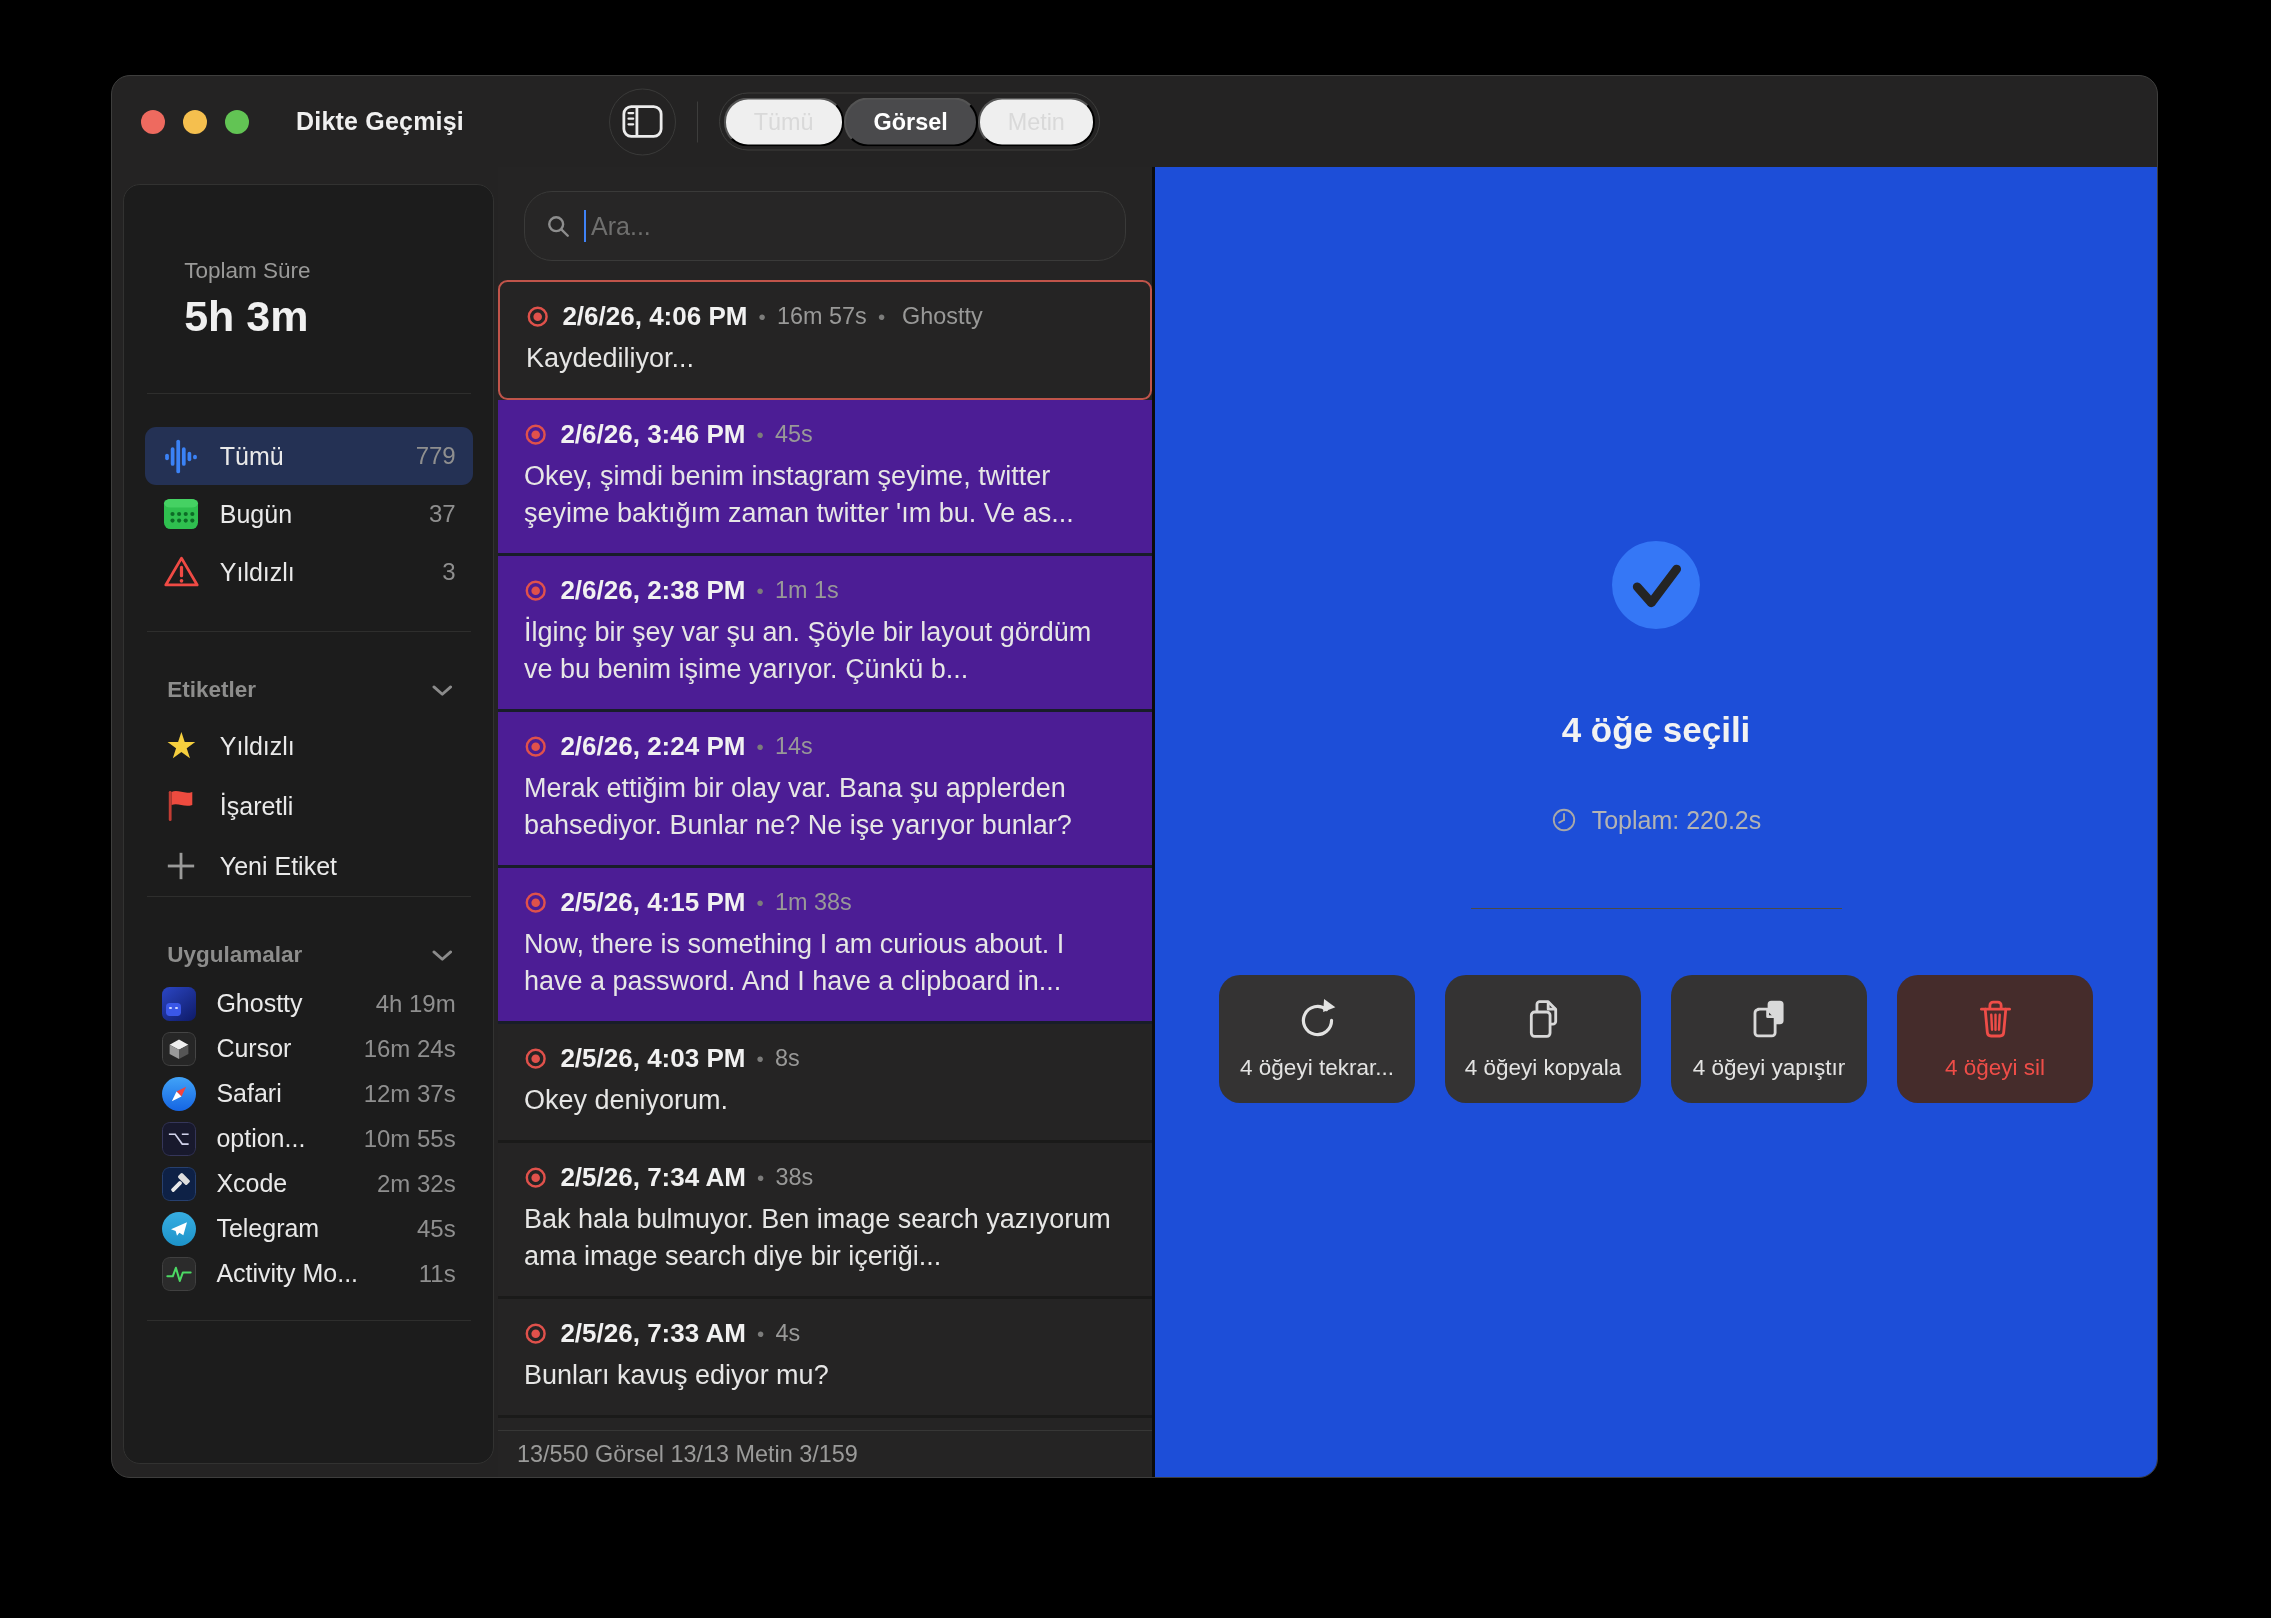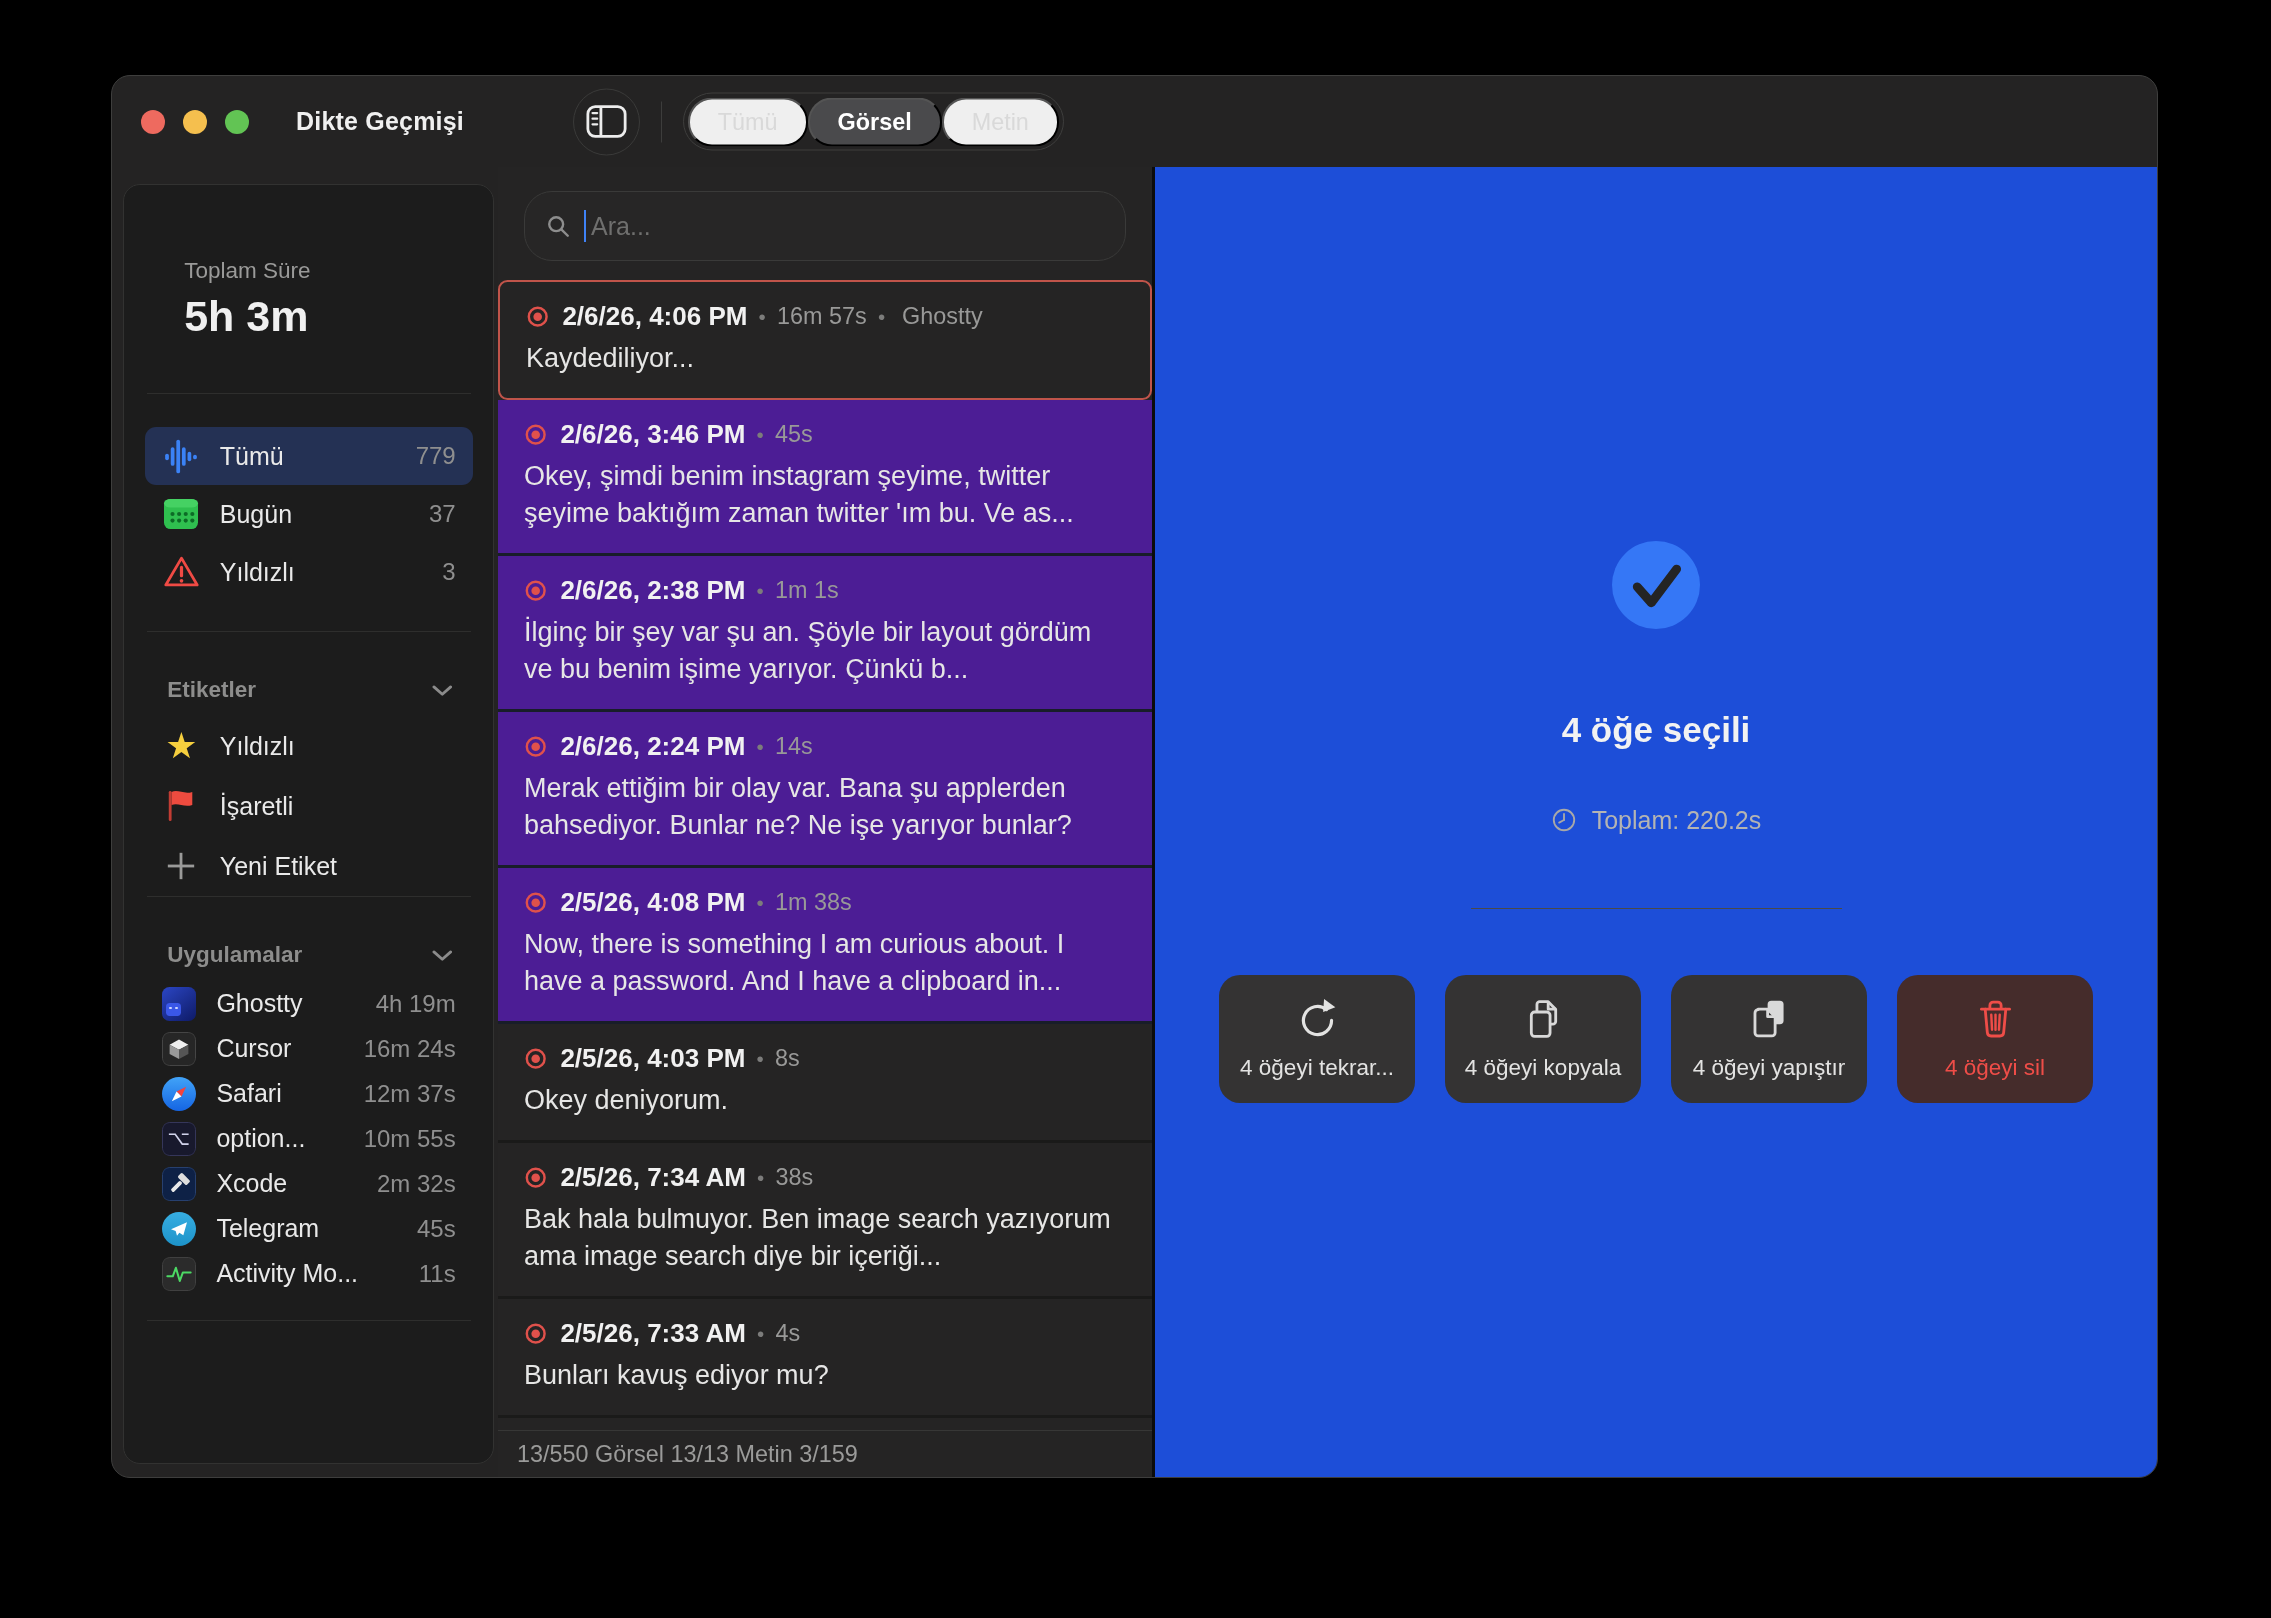--- a/index.html
+++ b/index.html
@@ -13,21 +13,21 @@
 
   
   .titlebar { height:91px; flex:0 0 auto; display:flex; align-items:center;
               padding-left:29px; position:relative; }
   .lights { display:flex; gap:18px; }
   .light { width:24px; height:24px; border-radius:50%; border:none; }
   .light.red { background:#ee6a5f; }
   .light.yellow { background:#f5bf4e; }
   .light.green { background:#62c454; }
   .win-title { margin-left:47px; font-size:25px; font-weight:bold; color:#f0f0f0; letter-spacing:0.2px; }
-  .toolbar-group { position:absolute; left:461px; top:50%; transform:translateY(-50%);
+  .toolbar-group { position:absolute; left:497px; top:50%; transform:translateY(-50%);
                    display:flex; align-items:center; }
   .toggle-btn { width:67px; height:67px; border-radius:50%; border:1.9px solid #3a3a39;
                 background:transparent; display:flex; align-items:center; justify-content:center; }
   .mini-divider { width:1.9px; height:41px; background:#3d3d3c; margin:0 20.6px; }
   .segments { display:flex; align-items:center; border:1.9px solid #3e3e3d; border-radius:29px;
               height:58px; padding:3.7px; }
   .seg { padding:0 28px; height:49px; display:flex; align-items:center; border-radius:24px;
          font-size:23.4px; color:#d9d9d9; white-space:nowrap; }
   .seg.selected { background:#4a4a4c; color:#fff; font-weight:600; }
 
@@ -414,21 +414,21 @@
             <div class="entry-text">Merak ettiğim bir olay var. Bana şu applerden bahsediyor. Bunlar ne? Ne işe yarıyor bunlar?</div>
           </div>
           <div class="entry selected">
             <div class="entry-meta">
               <span class="record-icon icon-slot">
                 <svg width="23.4" height="23.4" viewBox="0 0 25 25">
                   <circle cx="12.5" cy="12.5" r="9.5" fill="none" stroke="#e0514b" stroke-width="2.6"></circle>
                   <circle cx="12.5" cy="12.5" r="4.6" fill="#e0514b"></circle>
                 </svg>
               </span>
-              <span class="entry-date">2/5/26, 4:08 PM</span>
+              <span class="entry-date">2/5/26, 4:15 PM</span>
               <span class="meta-duration">1m 38s</span>
               <span class="meta-app"></span>
             </div>
             <div class="entry-text">Now, there is something I am curious about. I have a password. And I have a clipboard in...</div>
           </div>
           <div class="entry">
             <div class="entry-meta">
               <span class="record-icon icon-slot">
                 <svg width="23.4" height="23.4" viewBox="0 0 25 25">
                   <circle cx="12.5" cy="12.5" r="9.5" fill="none" stroke="#e0514b" stroke-width="2.6"></circle>

